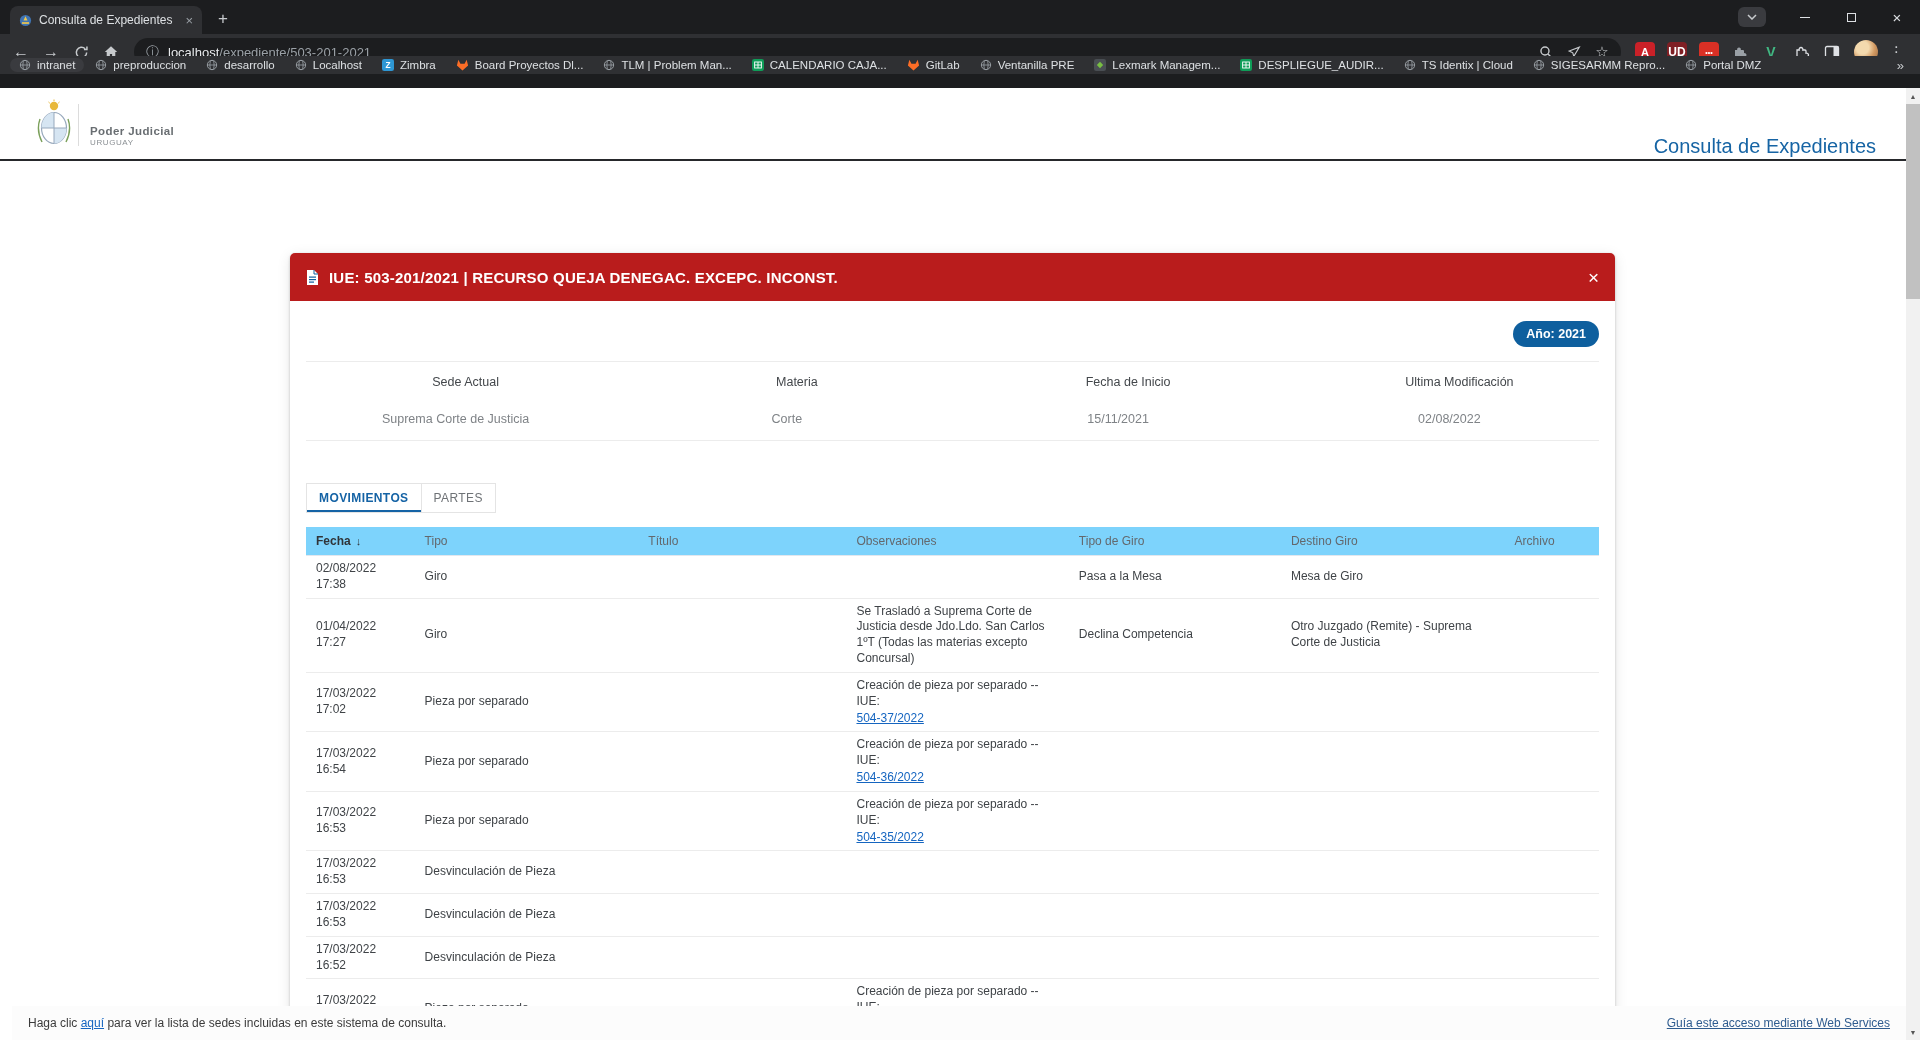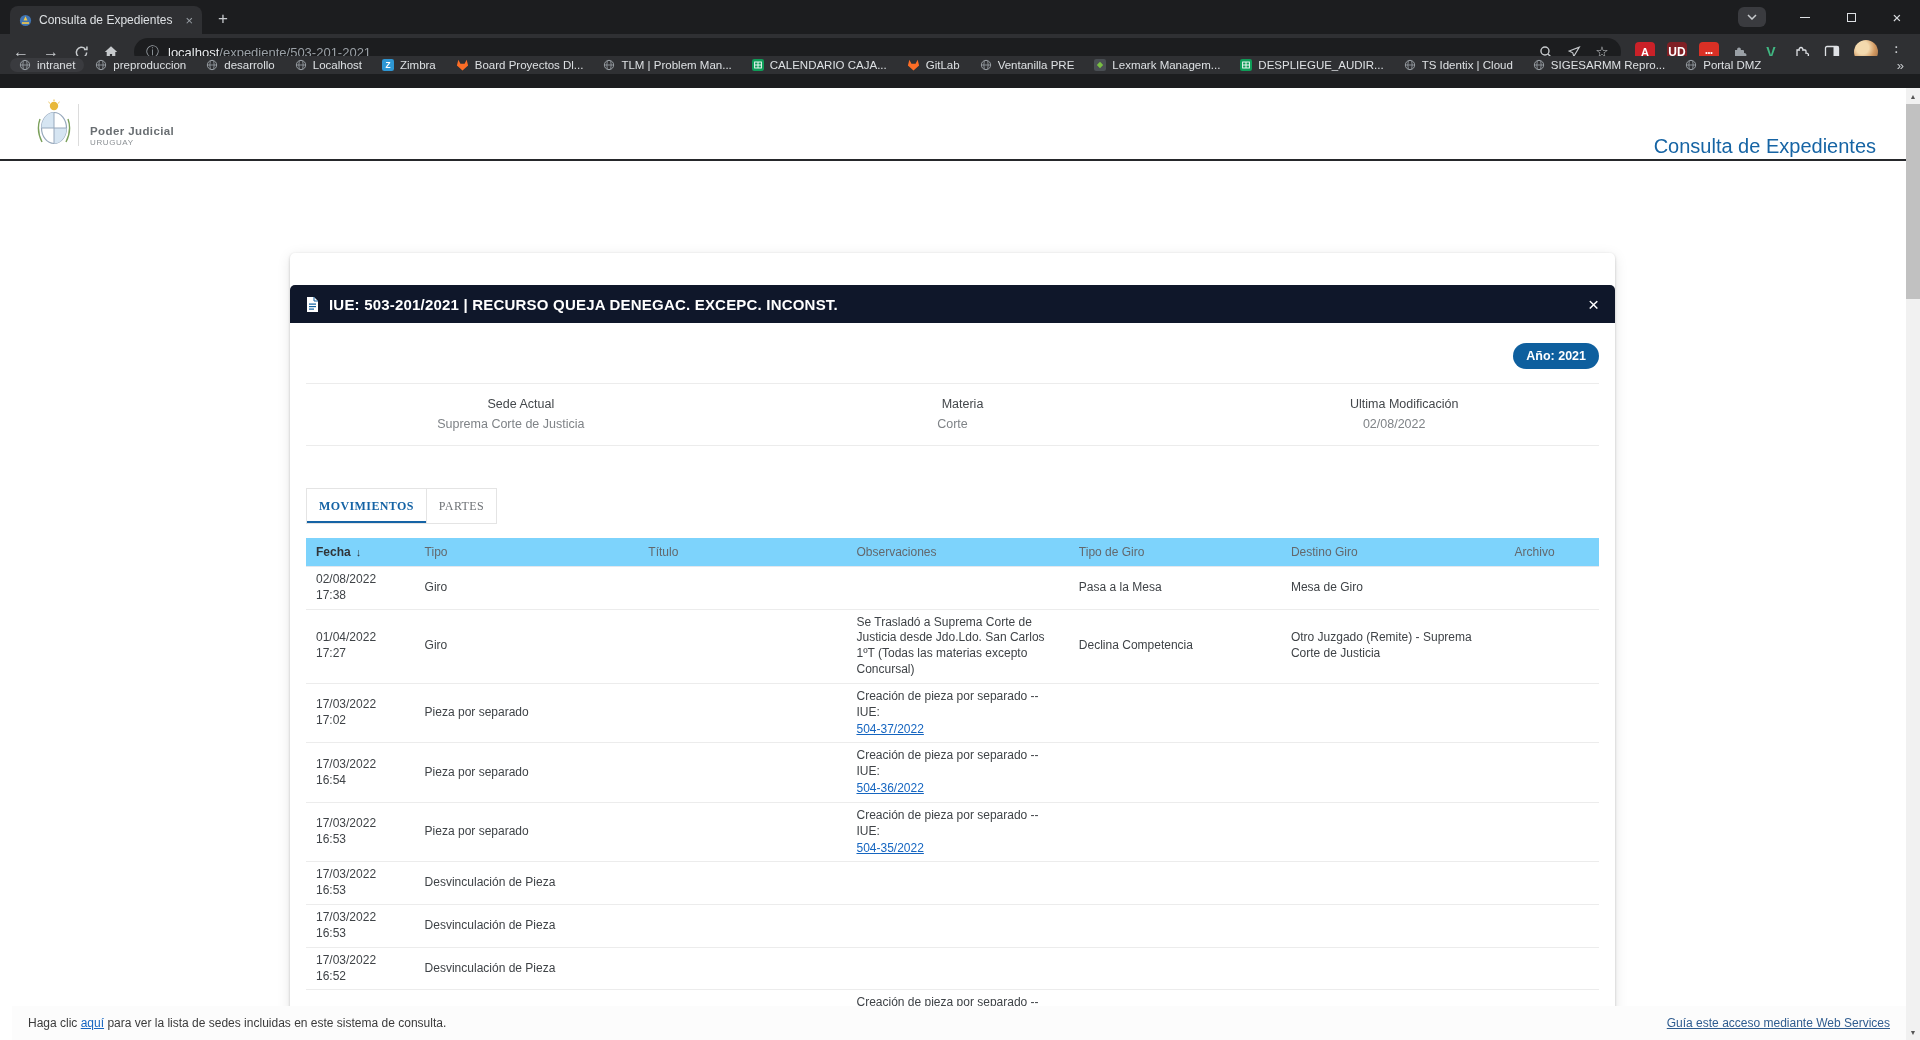--- a/index.html
+++ b/index.html
@@ -46,34 +46,34 @@
   .emblem{position:absolute;left:36px;top:11px;}
   .brand-sep{position:absolute;left:78px;top:16px;width:1px;height:42px;background:#dcdcdc;}
   .brand{position:absolute;left:90px;top:37px;}
   .brand-title{font-size:11.5px;font-weight:bold;color:#696e72;letter-spacing:.4px;}
   .brand-sub{font-size:8px;color:#8b9094;letter-spacing:.6px;margin-top:1px;}
   .page-title{position:absolute;right:44px;top:47px;font-size:20px;color:#1664A4;}
   .header-rule{position:absolute;top:71px;left:0;right:0;height:2px;background:#26282b;}
 
   .card{position:absolute;left:290px;top:165px;width:1325px;background:#fff;border-radius:5px;
         box-shadow:0 1px 3px rgba(0,0,0,.2),0 3px 14px rgba(0,0,0,.1);padding-bottom:2px;}
-  .cardbar{height:38px;background:#0f172a;border-radius:5px 5px 0 0;display:flex;align-items:center;padding:0 16px;margin-top:32px;}
+  .cardbar{height:48px;background:#b91c1c;border-radius:5px 5px 0 0;display:flex;align-items:center;padding:0 16px;}
   .cardbar-title{color:#fff;font-size:15px;font-weight:bold;margin-left:10px;letter-spacing:.2px;}
   .cardbar-close{margin-left:auto;color:#fff;font-size:19px;line-height:1;cursor:default;}
   .case-row{display:flex;align-items:center;padding:20px 16px 14px;}
   .case-name{font-size:15px;color:#3e3e3e;letter-spacing:.2px;}
   .badge{margin-left:auto;background:#0E5F9E;color:#fff;font-size:12.5px;font-weight:bold;padding:6px 13px;border-radius:15px;white-space:nowrap;}
   .rule{height:1px;background:#ececec;margin:0 16px;}
   .info-row{display:flex;padding:13px 0 14px;}
   .info-col{flex:1;text-align:center;}
-  .info-label{font-size:12.5px;color:#43474b;margin-bottom:6px;padding-left:20px;}
+  .info-label{font-size:12.5px;color:#43474b;margin-bottom:23px;padding-left:20px;}
   .info-value{font-size:12.5px;color:#7f8387;}
 
   .tabs{display:inline-flex;margin:42px 0 0 16px;}
-  .tab-item{height:36px;display:flex;align-items:center;padding:0 12px;font-size:12px;letter-spacing:.4px;border:1px solid #e4e4e4;color:#6e7276;background:#fff;font-family:Liberation Serif, serif;}
+  .tab-item{height:30px;display:flex;align-items:center;padding:0 12px;font-size:12px;letter-spacing:.4px;border:1px solid #e4e4e4;color:#6e7276;background:#fff;}
   .tab-item + .tab-item{margin-left:-1px;}
   .tab-item.active{color:#1563A5;font-weight:bold;box-shadow:inset 0 -2px 0 #1563A5;}
 
   .table-wrap{margin:14px 16px 0;}
   table{width:100%;border-collapse:collapse;table-layout:fixed;}
   th{background:#7dd3fc;text-align:left;font-weight:normal;color:#63686d;font-size:12px;padding:7px 10px;border-bottom:1px solid #e2e7ee;}
   th.sorted{color:#303438;font-weight:bold;}
   .sort-arrow{font-size:11px;margin-left:5px;color:#303438;}
   td{font-size:12px;color:#3f4347;padding:5px 10px;border-bottom:1px solid #ececec;line-height:1.32;vertical-align:middle;word-wrap:break-word;}
   .dt{display:block;}
@@ -378,20 +378,24 @@
 
     <div class="rule"></div>
     <div class="info-row" id="info-cols">
         <div class="info-col">
           <div class="info-label">Sede Actual</div>
           <div class="info-value">Suprema Corte de Justicia</div>
         </div>
         <div class="info-col">
           <div class="info-label">Materia</div>
           <div class="info-value">Corte</div>
+        </div>
+        <div class="info-col">
+          <div class="info-label">Fecha de Inicio</div>
+          <div class="info-value">15/11/2021</div>
         </div>
         <div class="info-col">
           <div class="info-label">Ultima Modificación</div>
           <div class="info-value">02/08/2022</div>
         </div>
       </div>
     <div class="rule"></div>
 
     <div class="tabs">
       <div class="tab-item active">MOVIMIENTOS</div>

